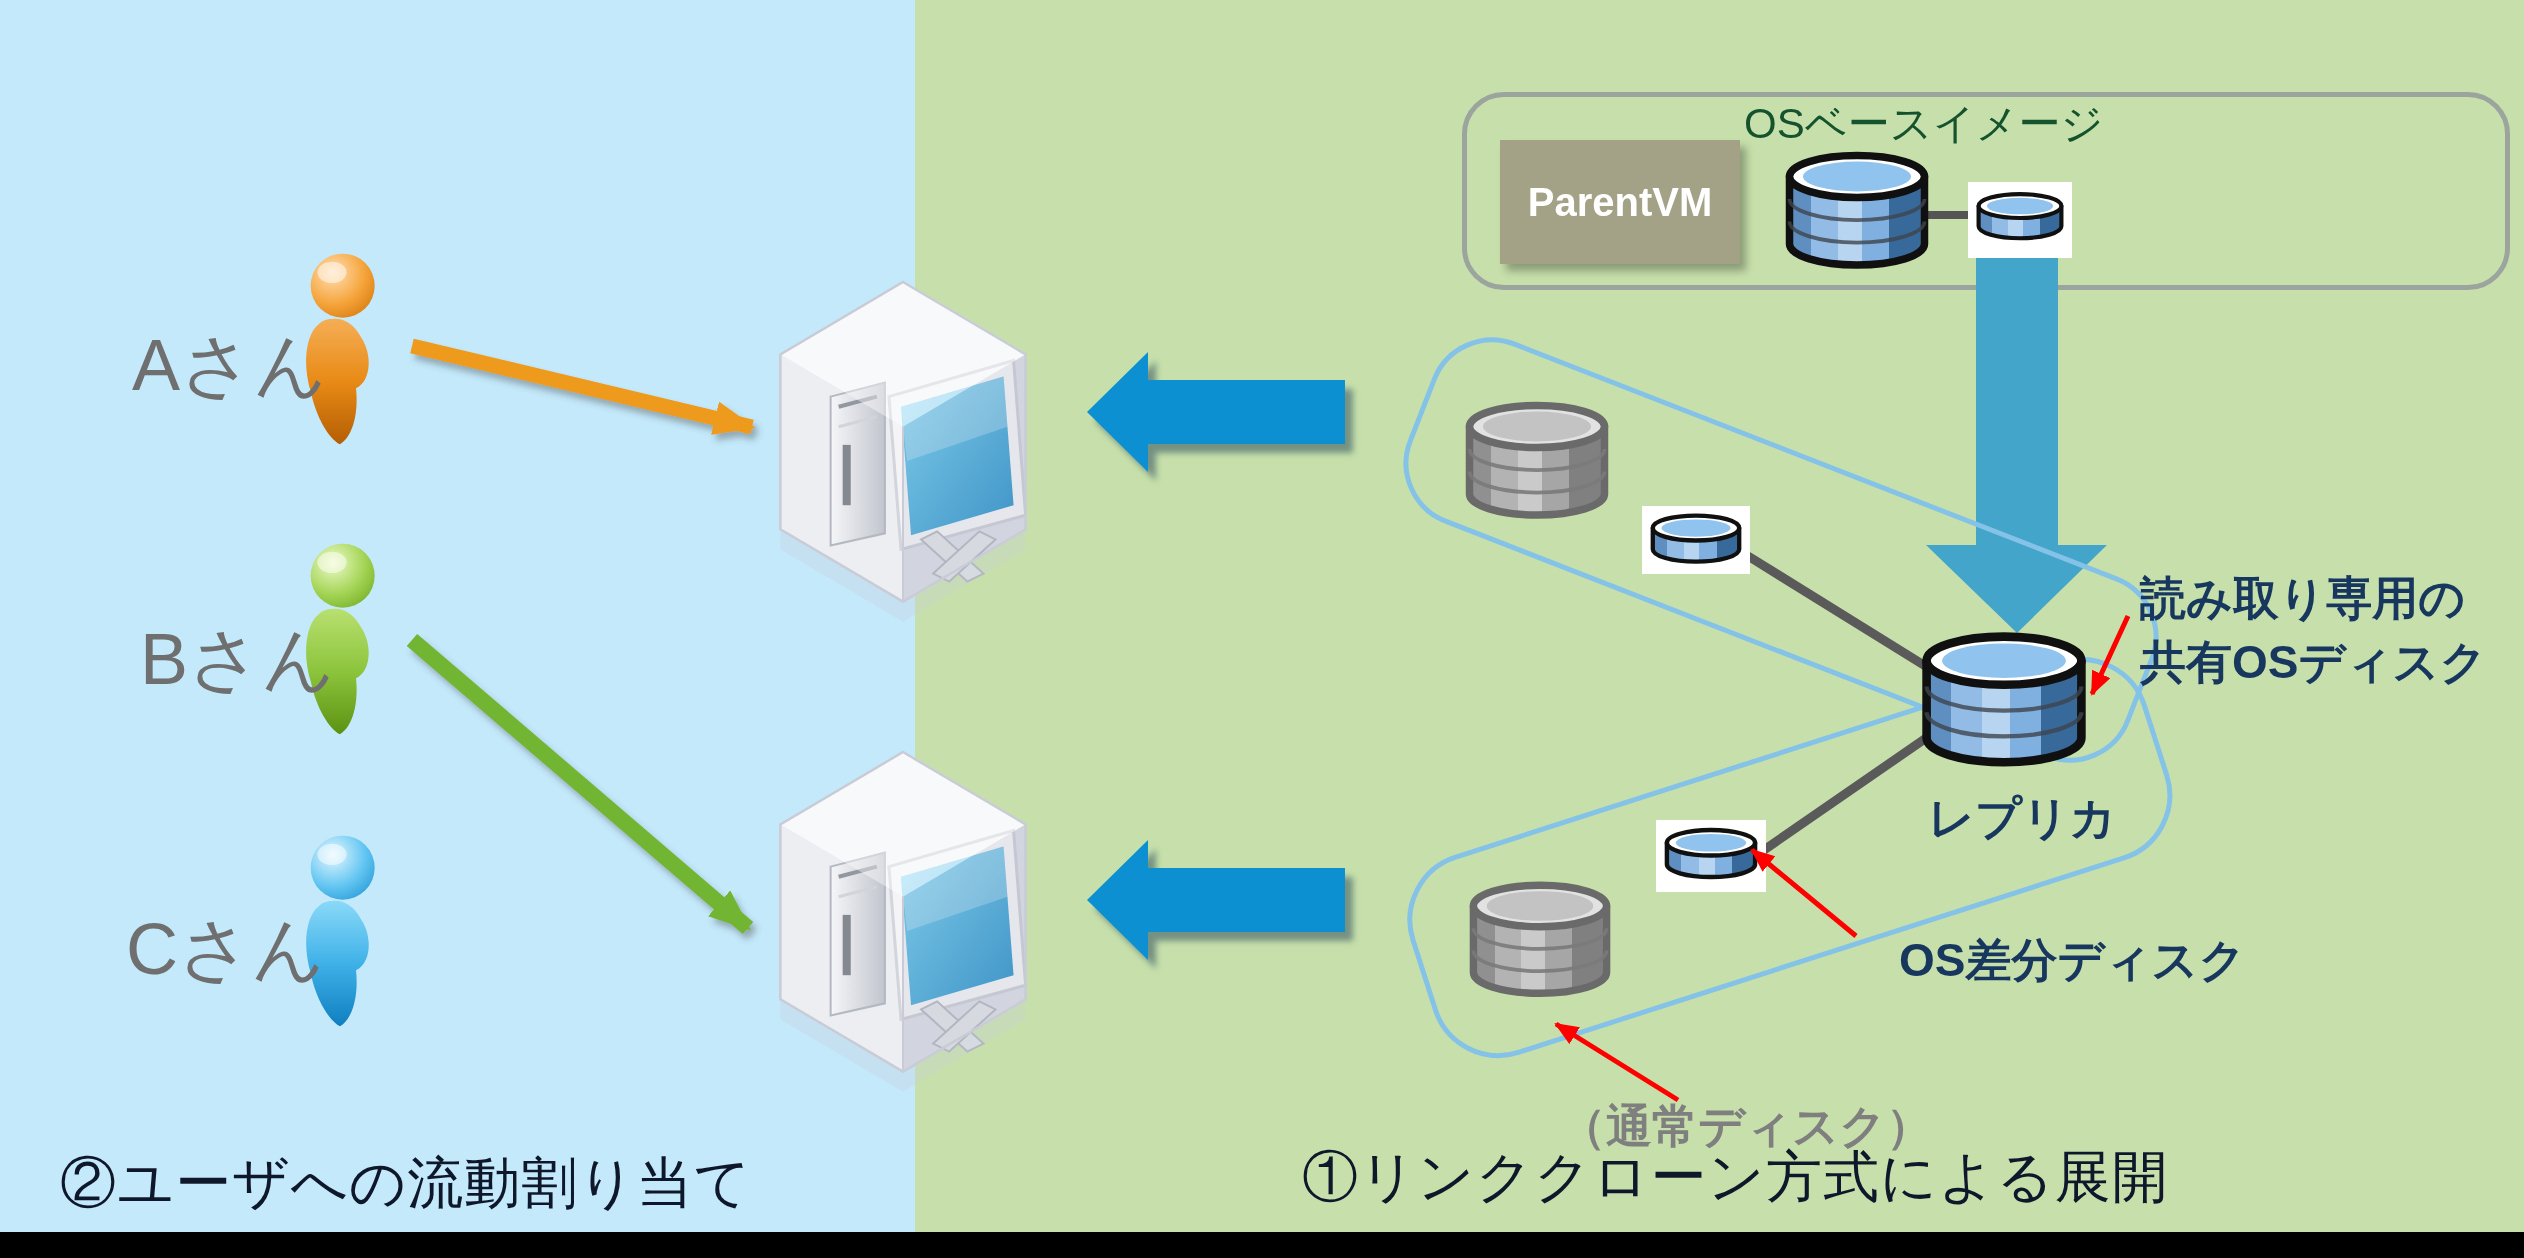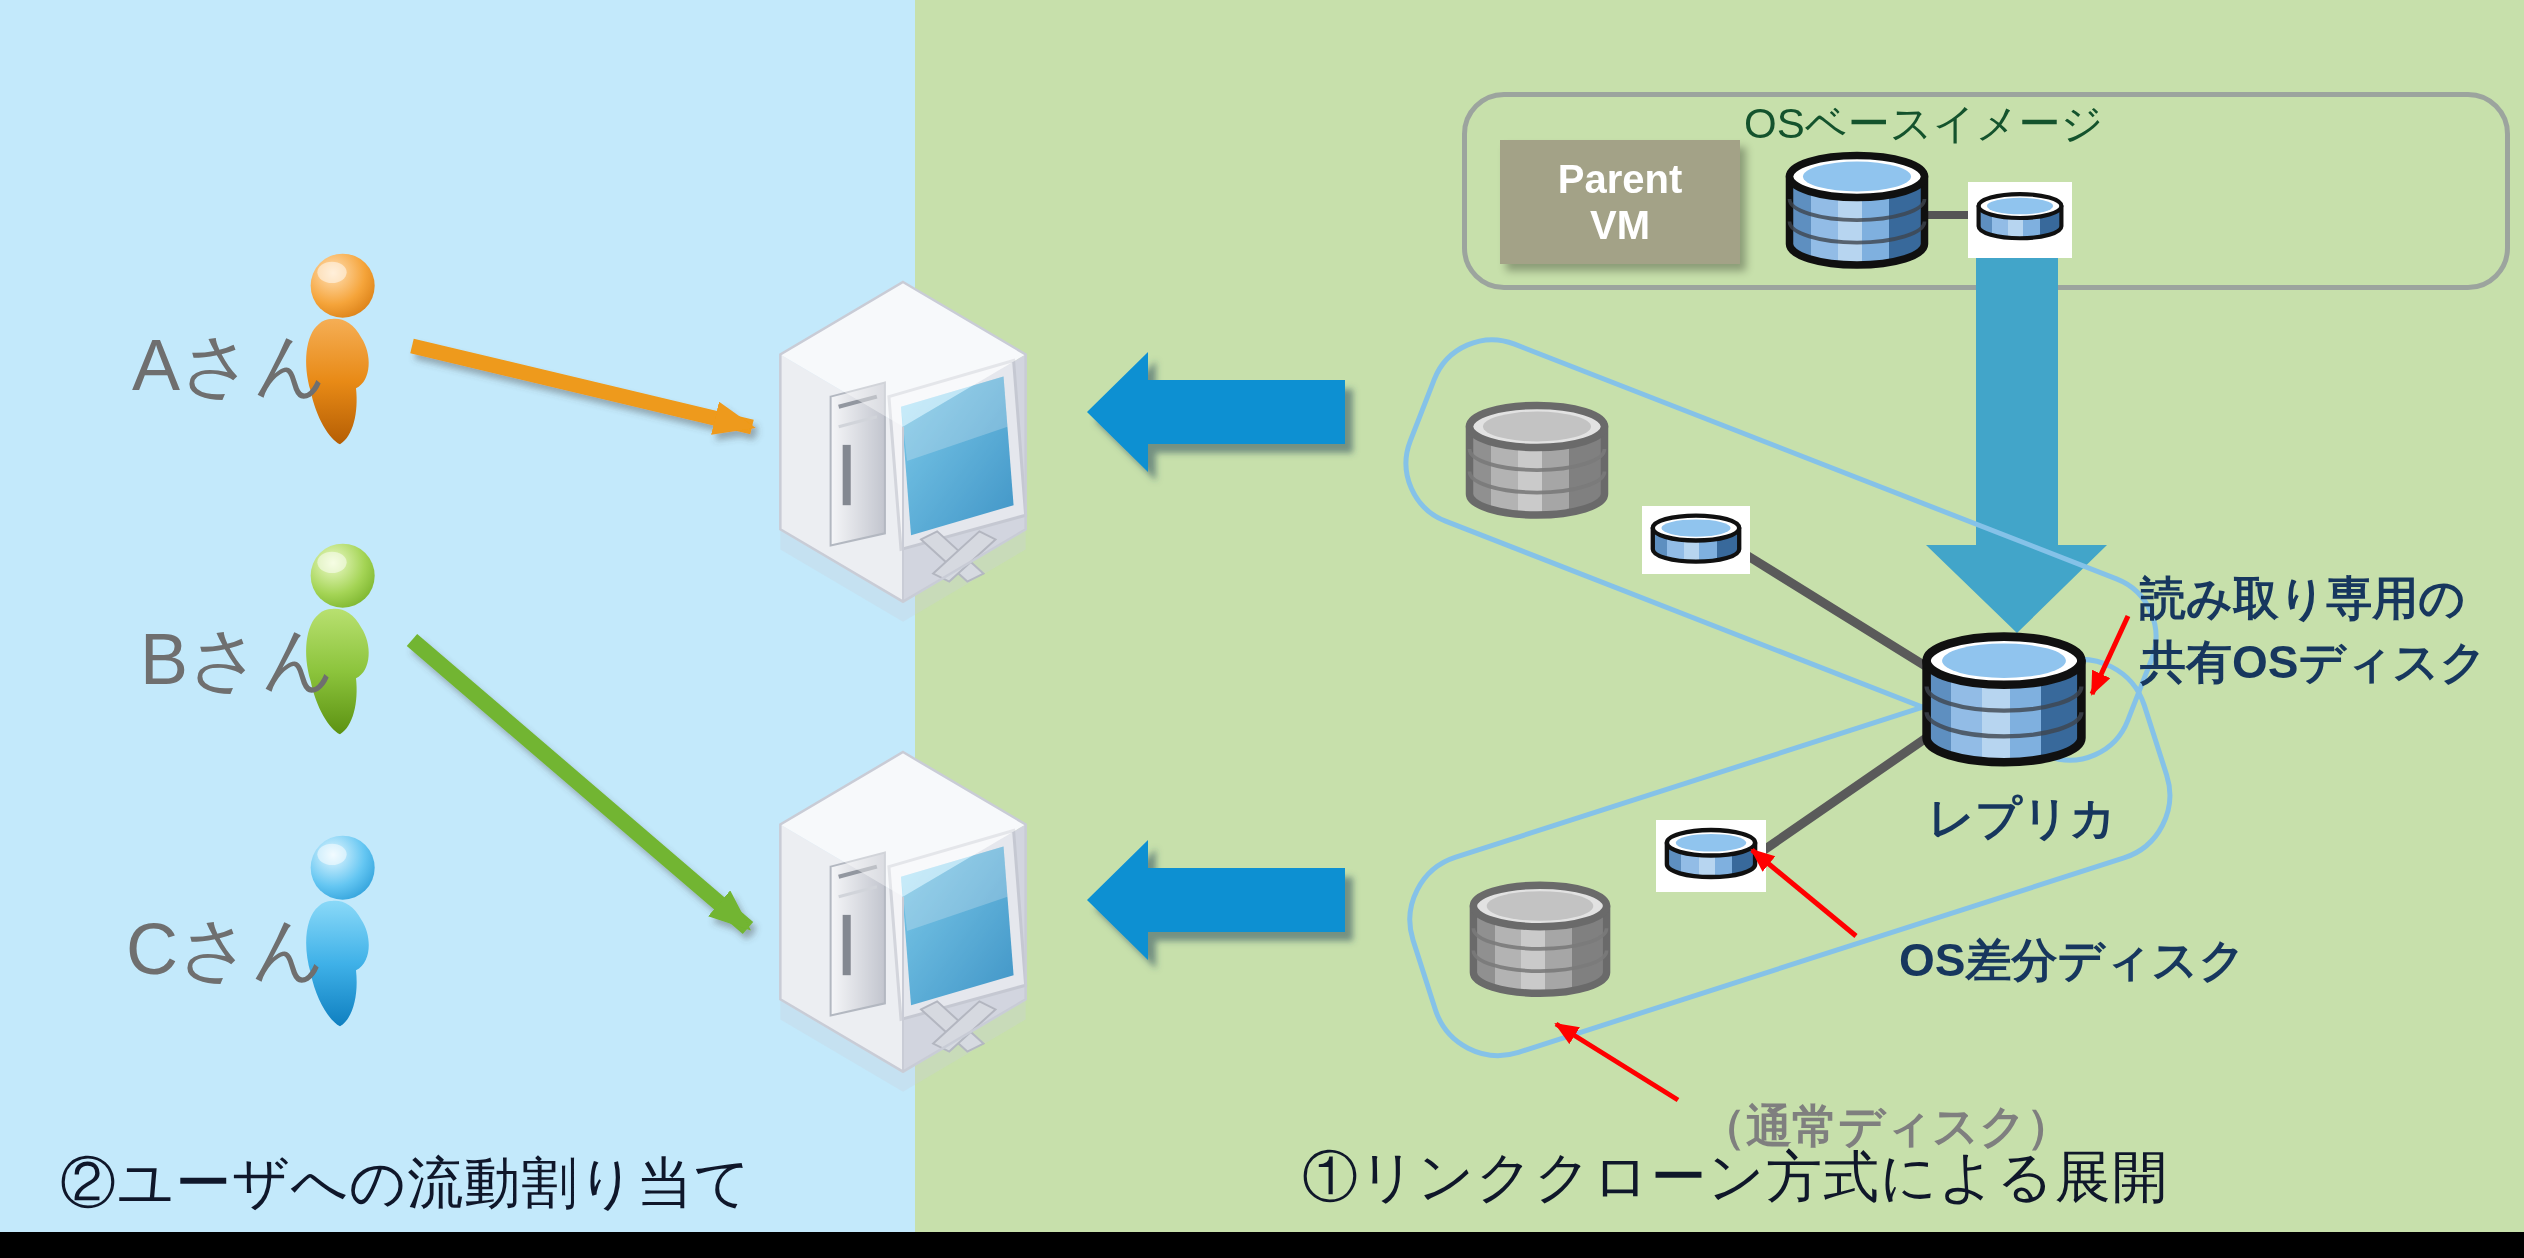--- a/index.html
+++ b/index.html
@@ -15,21 +15,21 @@
   .caption{font-size:56px;color:#0f172a;letter-spacing:1px;}
   .os-title{font-size:42px;color:#14532d;}
   .snap-label{font-size:44px;color:#808A8C;}
   .navy-note{font-size:46px;font-weight:bold;color:#17375E;line-height:64px;}
   .gray-note{font-size:46px;font-weight:bold;color:#7F7F7F;}
   .replica-label{font-size:46px;font-weight:bold;color:#17375E;}
   .os-box{position:absolute;left:1462px;top:92px;width:1038px;height:188px;
           border:5px solid #9CA49E;border-radius:42px;background:transparent;}
   .parent-vm{position:absolute;left:1500px;top:140px;width:240px;height:124px;
              background:#A3A287;box-shadow:6px 7px 8px rgba(0,0,0,0.3);
-             display:flex;flex-direction:column;align-items:center;justify-content:center;
+             display:flex;flex-direction:row;align-items:center;justify-content:center;
              color:#ffffff;font-weight:bold;font-size:40px;line-height:46px;}
 </style>
 </head>
 <body>
 
 <div class="stage">
 
   <div class="panel panel-left"></div>
   <div class="panel panel-right"></div>
 
@@ -259,19 +259,19 @@
   <div class="txt user-label" style="left:126px;top:902px;">Cさん</div>
 
   <div class="txt os-title" style="left:1744px;top:96px;">OSベースイメージ</div>
 
   <div class="txt navy-note" style="left:2140px;top:566px;">
     <div>読み取り専用の</div>
     <div>共有OSディスク</div>
   </div>
   <div class="txt replica-label" style="left:1928px;top:788px;width:170px;text-align:center;">レプリカ</div>
   <div class="txt navy-note" style="left:1864px;top:928px;margin-left:35px;">OS差分ディスク</div>
-  <div class="txt gray-note" style="left:1700px;top:1096px;">（通常ディスク）</div>
+  <div class="txt gray-note" style="left:1560px;top:1096px;">（通常ディスク）</div>
 
   <div class="txt caption" style="left:60px;top:1146px;">②ユーザへの流動割り当て</div>
   <div class="txt caption" style="left:1262px;top:1140px;margin-left:40px;">①リンククローン方式による展開</div>
 
   <div class="bottom-bar"></div>
 </div>
 
 </body></html>

